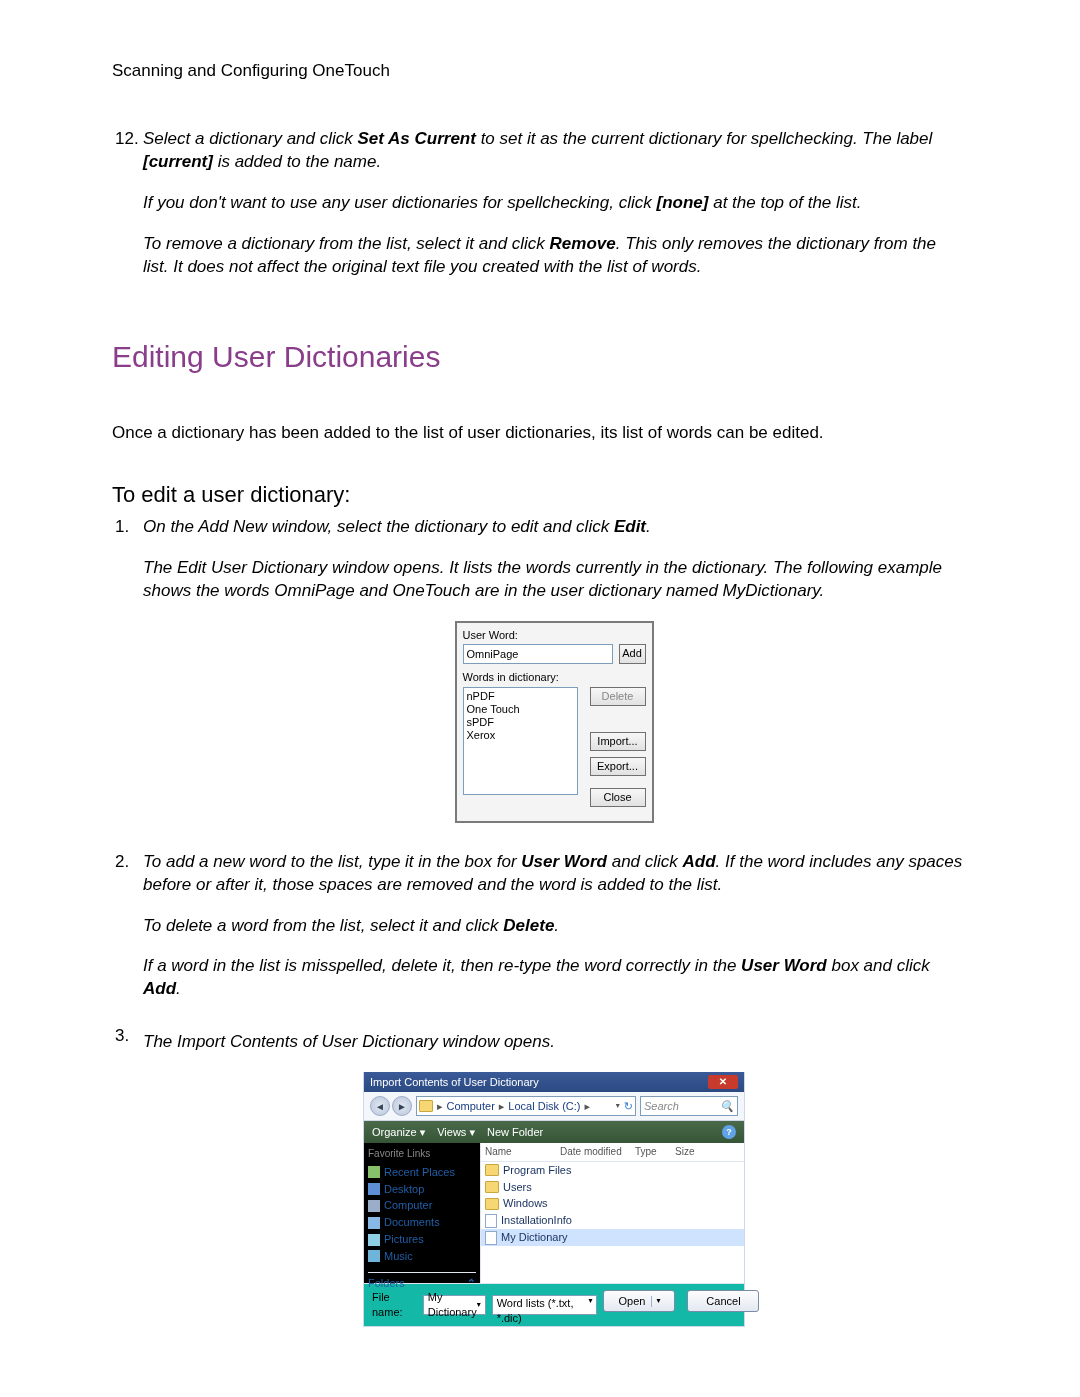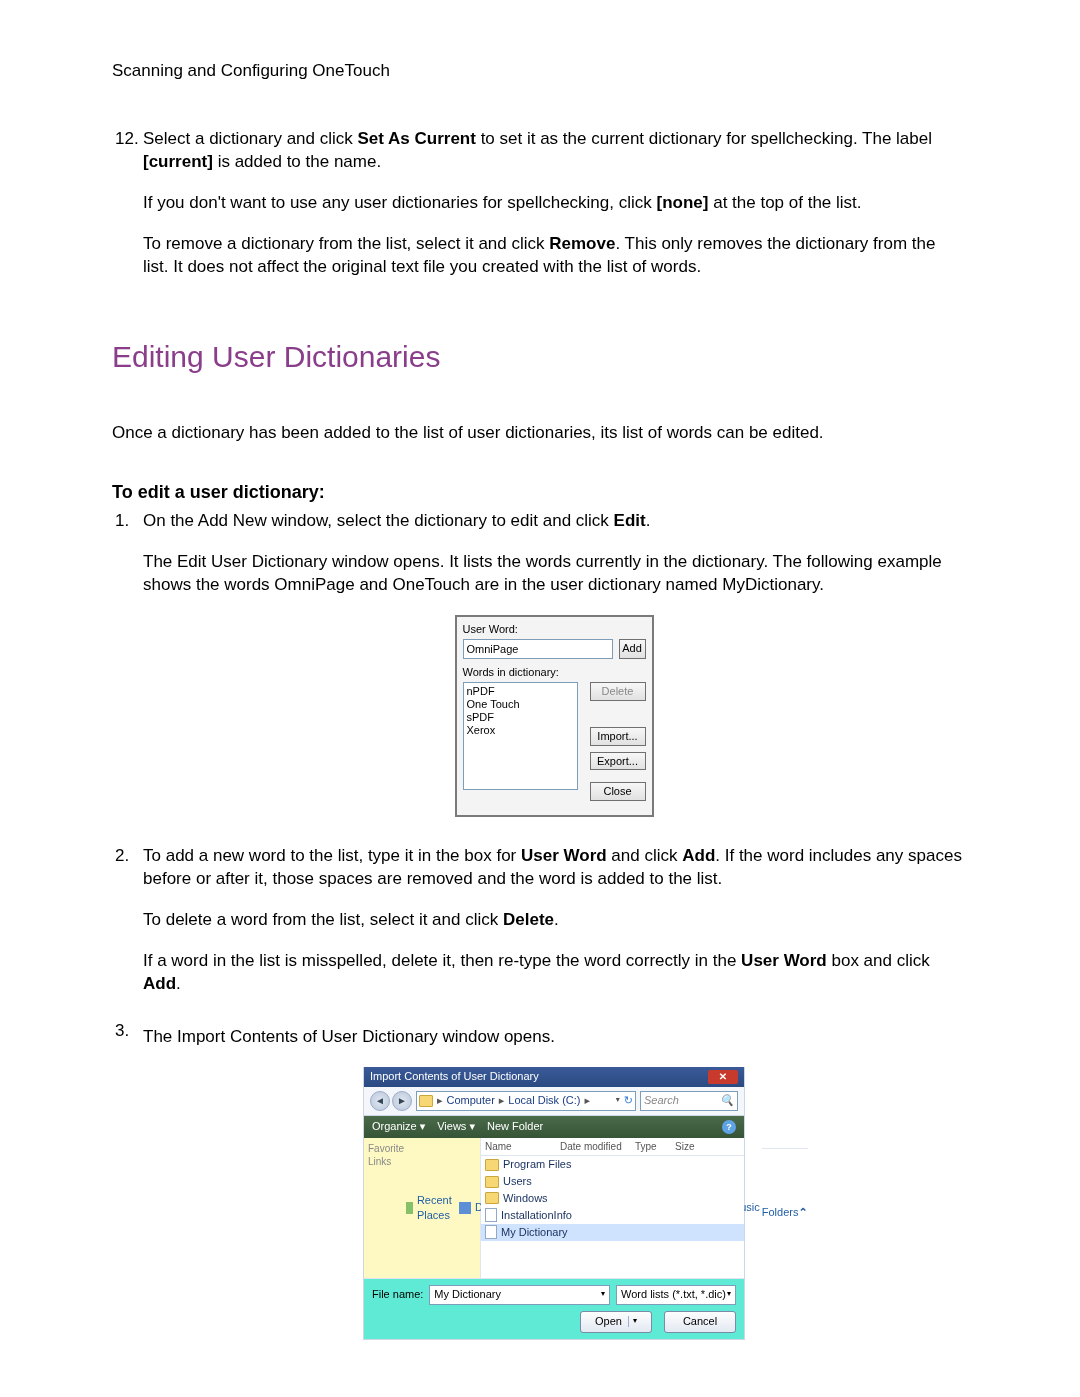--- a/index.html
+++ b/index.html
@@ -30,39 +30,40 @@
   }
   ol.main-list > li > .num {
     flex: 0 0 28px;
     text-align: left;
   }
   ol.main-list > li > .body {
     flex: 1;
   }
   .body p {
     margin: 6px 0 18px 0;
+    font-style: italic;
   }
   .body p.first {
     margin-top: 0;
   }
   h1.section-title {
     font-family: "Segoe UI Light", "Segoe UI", sans-serif;
     font-weight: 300;
     color: #8a3d8a;
     font-size: 30px;
     margin: 40px 0 45px 0;
   }
   .intro-p {
     margin-bottom: 35px;
     font-size: 17px;
   }
   .subheading {
-    font-weight: bold;
+    font-weight: normal;
     margin-bottom: 6px;
-    font-size: 18px;
+    font-size: 22px;
   }
 
   
   .dlg1 {
     width: 195px;
     margin: 0 auto 22px auto;
     border: 2px solid #7a7a7a;
     background: #f4f4f4;
     padding: 0;
     font-size: 11px;
@@ -186,24 +187,24 @@
     margin-left:auto;width:14px;height:14px;border-radius:50%;
     background:#5fa3e6;color:#fff;text-align:center;line-height:14px;
     font-weight:bold;font-size:9px;
   }
   .dlg2 .body {
     display:flex;
     height:140px;
   }
   .dlg2 .sidebar {
     width:108px;
-    background:#fef9c3;
+    background:#000000;
     border-right:1px solid #e0e6ef;
     padding:4px 4px;
-    display:flex;flex-direction:row;gap:2px;
+    display:flex;flex-direction:column;gap:2px;
   }
   .dlg2 .sidebar .hdr { color:#888; font-size:10px; margin-bottom:2px;}
   .dlg2 .sidebar .link {
     color:#205ea6; display:flex;align-items:center;gap:4px;
     font-size:11px;
   }
   .dlg2 .sidebar .icon { width:12px;height:12px; display:inline-block;}
   .dlg2 .sidebar .folders {
     margin-top:6px; border-top:1px solid #e0e6ef; padding-top:3px;
     display:flex;align-items:center;justify-content:space-between;color:#205ea6;
@@ -231,33 +232,33 @@
   .dlg2 .filearea .foldericon {
     width:12px;height:10px;background:#f7d774;border:1px solid #caa63d;
     border-radius:1px;
   }
   .dlg2 .filearea .fileicon {
     width:10px;height:12px;background:#fff;border:1px solid #8fa9c9;
   }
   .dlg2 .bottombar {
     border-top:1px solid #e0e6ef;
     padding:6px 8px;
-    display:flex;flex-direction:column;gap:6px;
-    background:#5eead4;
+    display:flex;flex-direction:row;gap:6px;
+    background:#14b8a6;
   }
   .dlg2 .bottomrow {
     display:flex;align-items:center;gap:6px;
   }
   .dlg2 .bottomrow .fn {
     flex:1;border:1px solid #7e9db9;background:#fff;height:18px;
     display:flex;align-items:center;padding:0 4px;
   }
   .dlg2 .bottomrow .filter {
     width:110px;border:1px solid #7e9db9;background:#fff;height:18px;
-    display:flex;align-items:center;padding:0 4px;justify-content:space-between;
+    display:flex;align-items:flex-start;padding:0 4px;justify-content:space-between;
   }
   .dlg2 .bottomrow2 {
     display:flex;justify-content:flex-end;gap:12px;
   }
   .dlg2 .winbtn {
     width:70px;height:20px;border:1px solid #7a8aa8;border-radius:3px;
     background:linear-gradient(#fdfdfd,#e3e9f2);
     display:flex;align-items:center;justify-content:center;font-size:11px;
   }
   .dlg2 .winbtn.split .arrow {

